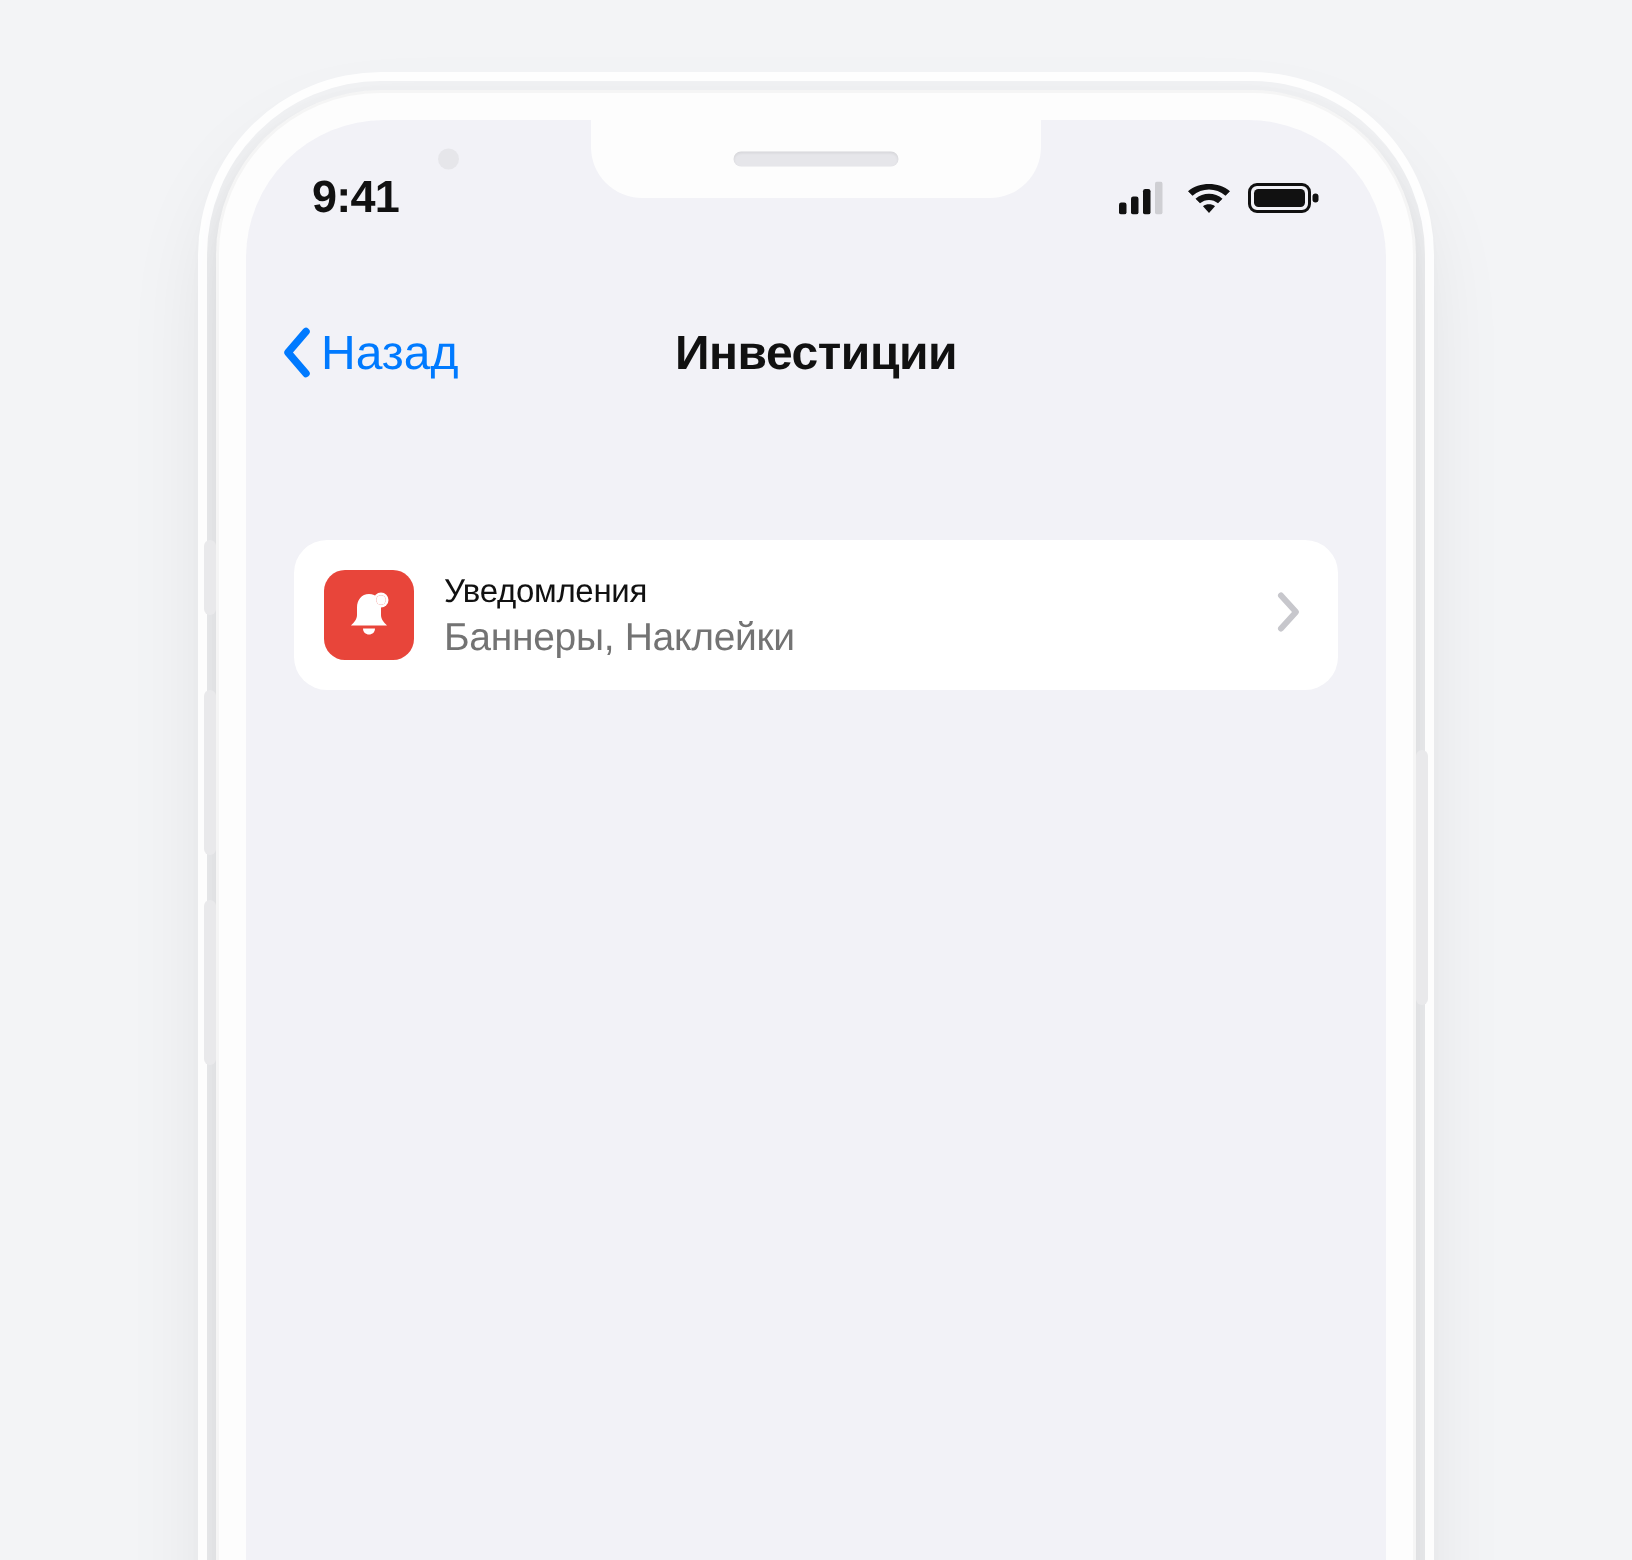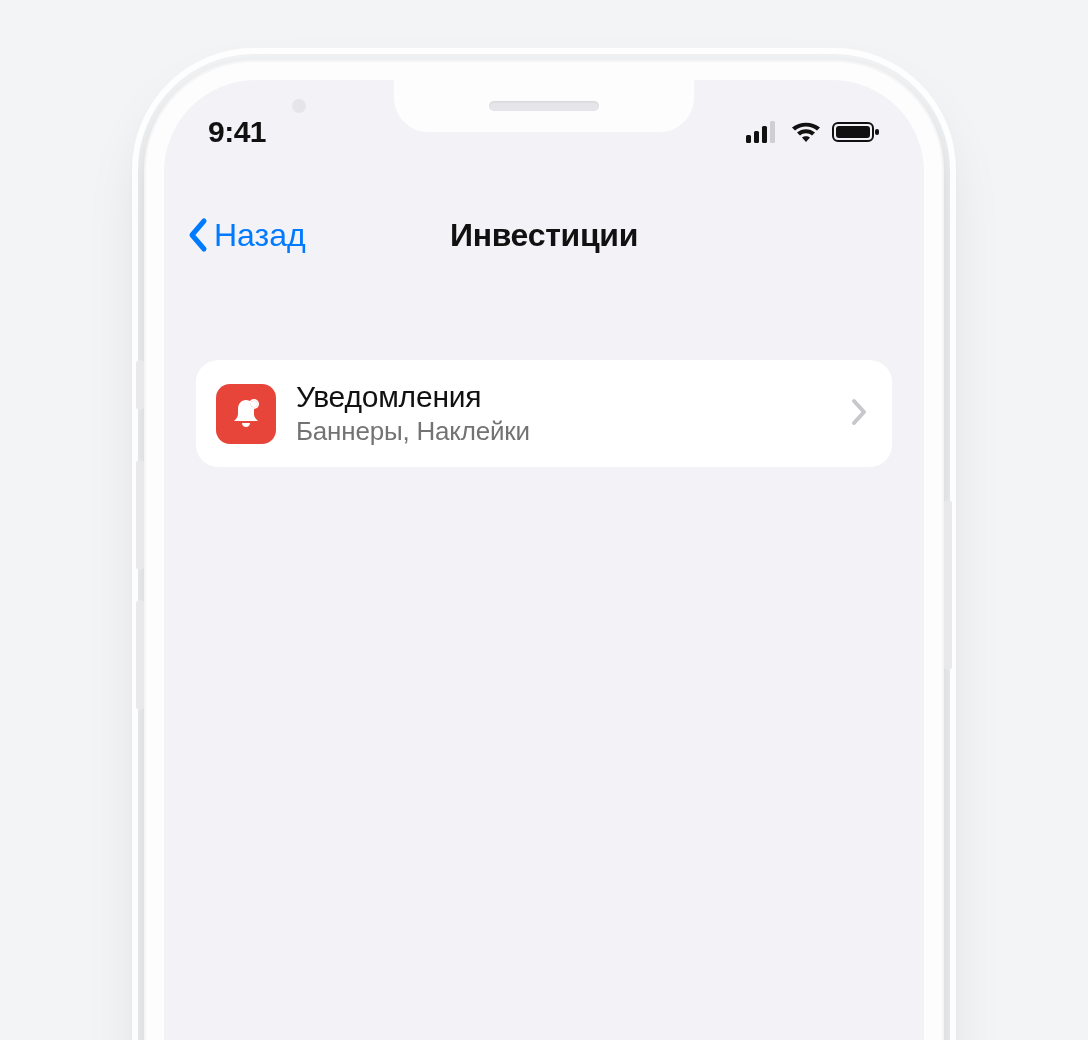--- a/index.html
+++ b/index.html
@@ -176,21 +176,21 @@
     justify-content: center;
     flex-shrink: 0;
   }
   .row-text {
     flex: 1;
     display: flex;
     flex-direction: column;
     gap: 2px;
   }
   .row-title {
-    font-size: 30px;
+    font-size: 22px;
     font-weight: 400;
     color: #111;
     letter-spacing: -0.2px;
   }
   .row-subtitle {
     font-size: 26px;
     font-weight: 400;
     color: #737373;
     letter-spacing: -0.2px;
   }

